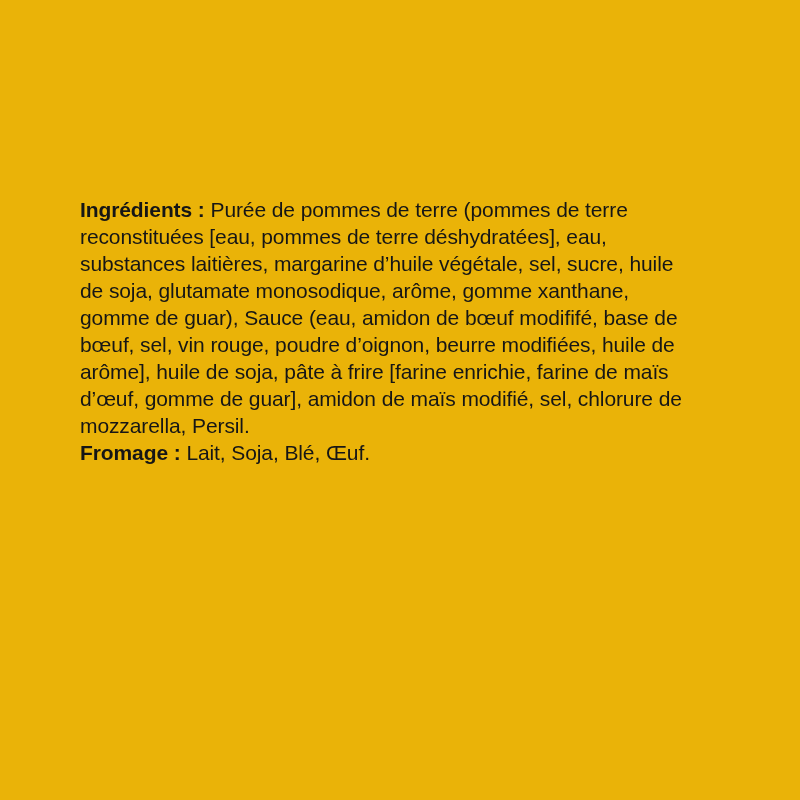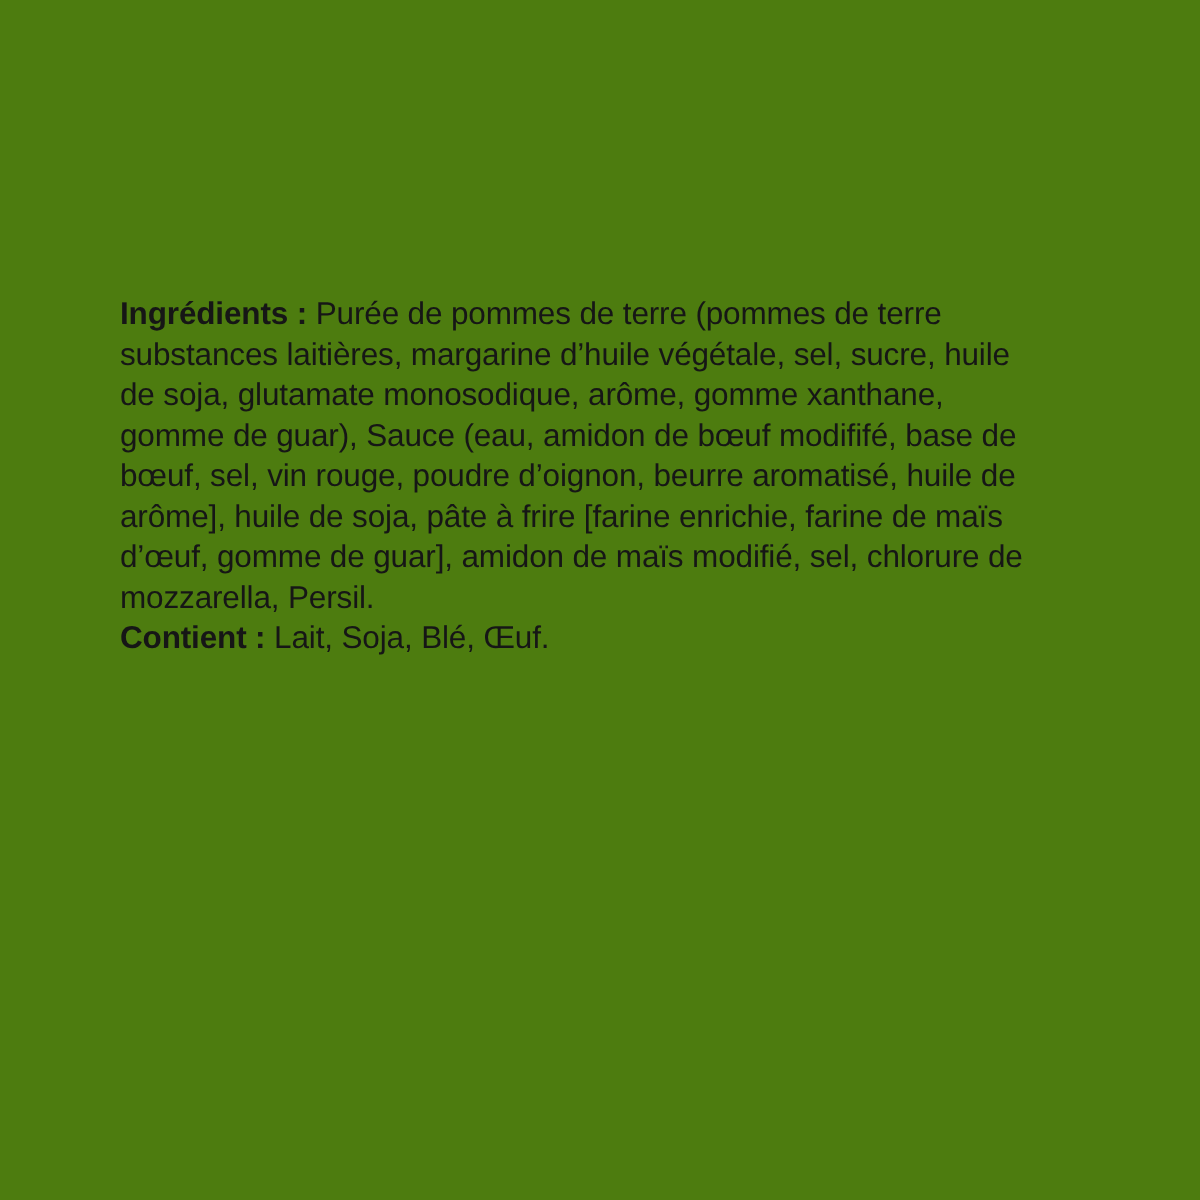--- a/index.html
+++ b/index.html
@@ -4,21 +4,21 @@
 <style>
   html, body {
     margin: 0;
     padding: 0;
     background: #ffffff;
   }
   .canvas {
     position: relative;
     width: 800px;
     height: 800px;
-    background: #4d7c0f;
+    background: #eab308;
     overflow: hidden;
     font-family: "Liberation Sans", "DejaVu Sans", sans-serif;
   }
   .text-panel {
     position: absolute;
     left: 80px;
     top: 196px;
     width: 660px;
     color: #161616;
     font-size: 21px;
@@ -35,25 +35,26 @@
 </style>
 </head>
 <body>
 
 <div class="canvas">
   <div class="text-panel">
     <div class="line">
       <span class="label">Ingrédients :</span>
       <span>Purée de pommes de terre (pommes de terre</span>
     </div>
+    <div class="line">reconstituées [eau, pommes de terre déshydratées], eau,</div>
     <div class="line">substances laitières, margarine d’huile végétale, sel, sucre, huile</div>
     <div class="line">de soja, glutamate monosodique, arôme, gomme xanthane,</div>
     <div class="line">gomme de guar), Sauce (eau, amidon de bœuf modififé, base de</div>
-    <div class="line">bœuf, sel, vin rouge, poudre d’oignon, beurre aromatisé, huile de</div>
+    <div class="line">bœuf, sel, vin rouge, poudre d’oignon, beurre modifiées, huile de</div>
     <div class="line">arôme], huile de soja, pâte à frire [farine enrichie, farine de maïs</div>
     <div class="line">d’œuf, gomme de guar], amidon de maïs modifié, sel, chlorure de</div>
     <div class="line">mozzarella, Persil.</div>
     <div class="line">
-      <span class="label">Contient :</span>
+      <span class="label">Fromage :</span>
       <span>Lait, Soja, Blé, Œuf.</span>
     </div>
   </div>
 </div>
 
 </body></html>

